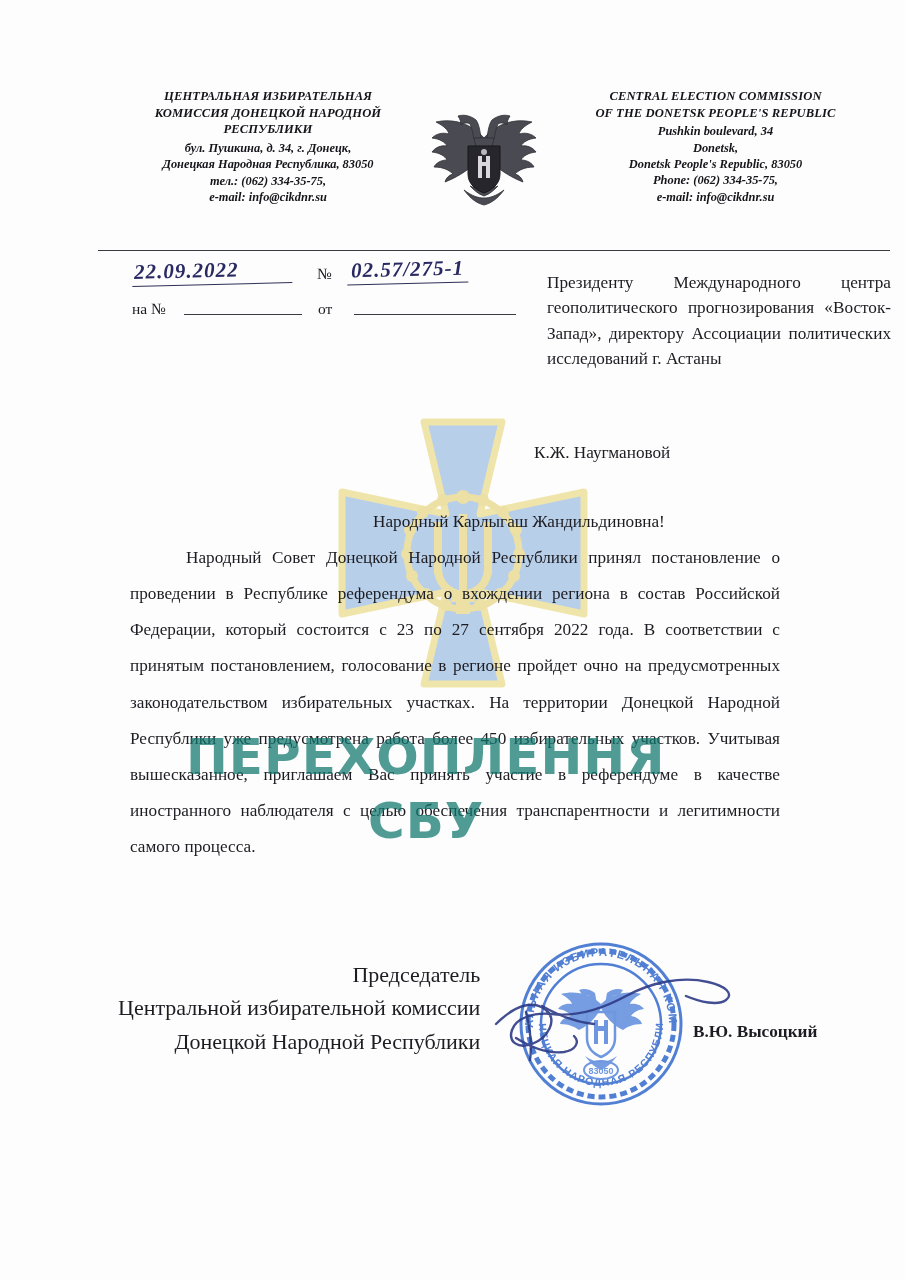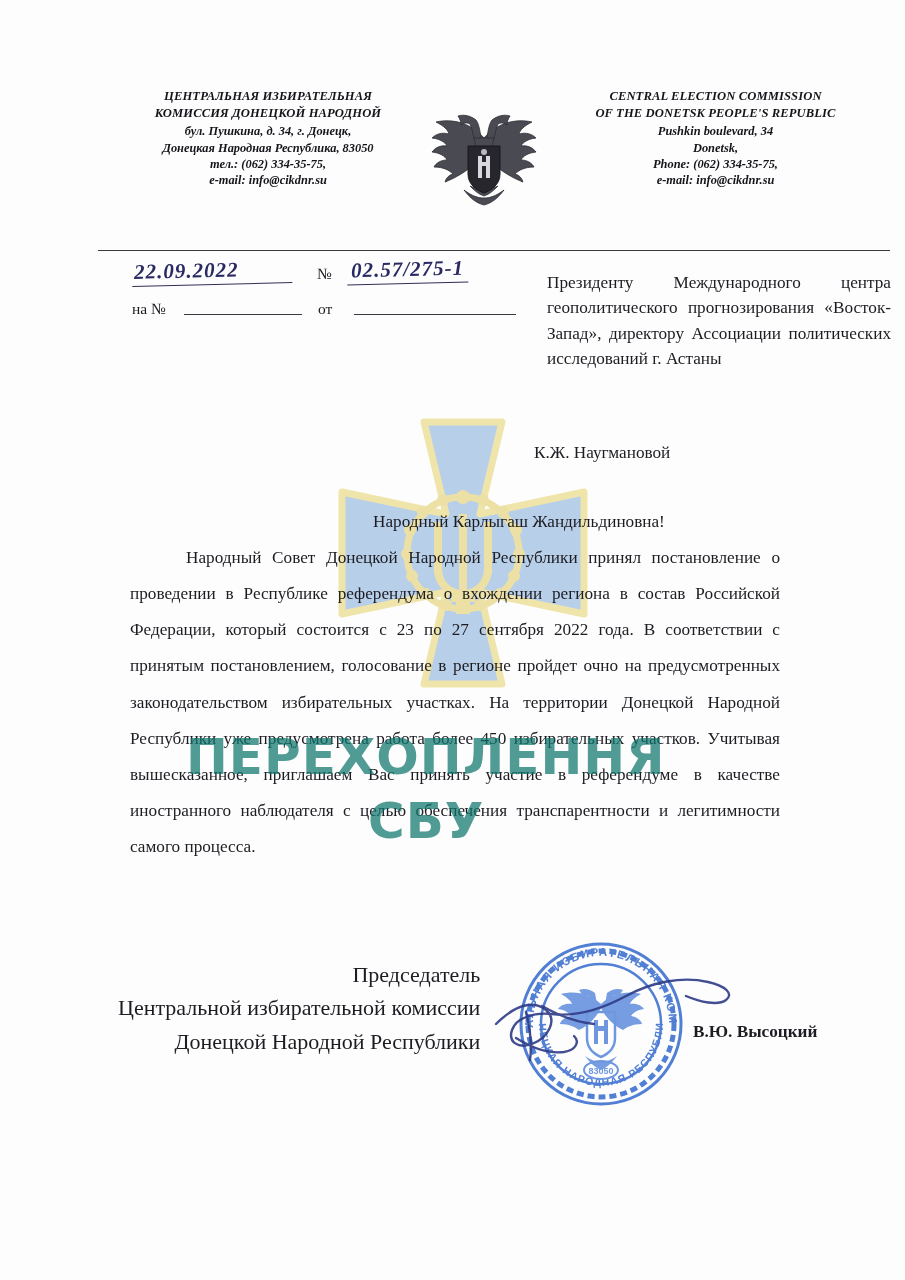--- a/index.html
+++ b/index.html
@@ -250,37 +250,39 @@
 <body>
 
 <div class="page">
 
   <div class="letterhead">
 
     <div class="lh-block lh-left">
       <div class="lh-org">
         <span class="lh-line">ЦЕНТРАЛЬНАЯ ИЗБИРАТЕЛЬНАЯ</span>
         <span class="lh-line">КОМИССИЯ ДОНЕЦКОЙ НАРОДНОЙ</span>
+        <span class="lh-line">РЕСПУБЛИКИ</span>
       </div>
       <div class="lh-addr">
         <span class="lh-line">бул. Пушкина, д. 34, г. Донецк,</span>
         <span class="lh-line">Донецкая Народная Республика, 83050</span>
         <span class="lh-line">тел.: (062) 334-35-75,</span>
         <span class="lh-line">e-mail: info@cikdnr.su</span>
       </div>
     </div>
 
     <div class="lh-block lh-right">
       <div class="lh-org">
         <span class="lh-line">CENTRAL ELECTION COMMISSION</span>
         <span class="lh-line">OF THE DONETSK PEOPLE'S REPUBLIC</span>
       </div>
       <div class="lh-addr">
         <span class="lh-line">Pushkin boulevard, 34</span>
         <span class="lh-line">Donetsk,</span>
+        <span class="lh-line">Donetsk People's Republic, 83050</span>
         <span class="lh-line">Phone: (062) 334-35-75,</span>
         <span class="lh-line">e-mail: info@cikdnr.su</span>
       </div>
     </div>
   </div>
 
   <svg class="emblem" viewBox="0 0 120 112">
     <g fill="#4a4a52" stroke="#2e2e35" stroke-width="0.8">
 
       <path d="M60 40 C48 26 30 20 12 24 C20 28 24 32 25 36 C18 34 12 36 8 40 C16 41 21 44 23 48

